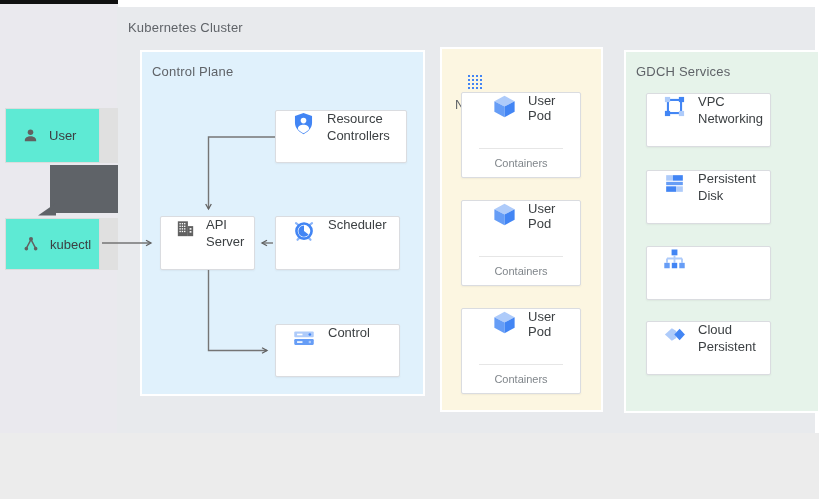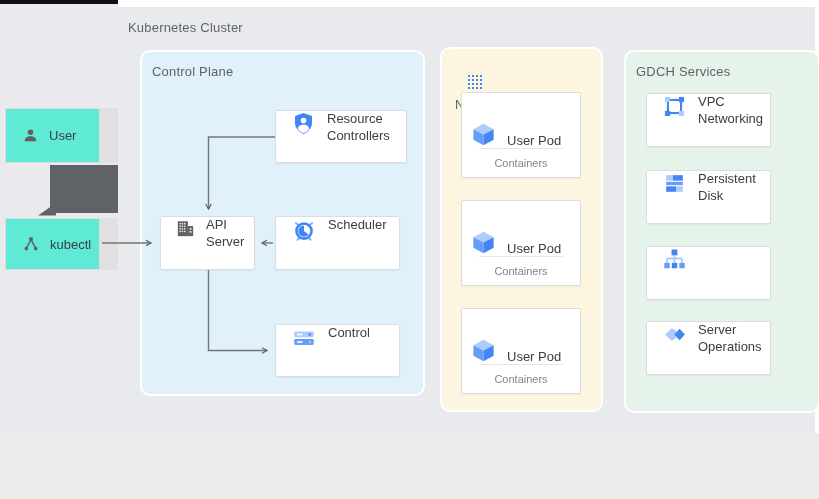--- a/index.html
+++ b/index.html
@@ -7,41 +7,41 @@
   .canvas{position:relative;width:819px;height:499px;background:#ffffff;overflow:hidden;}
 
   .black-bar{position:absolute;left:0;top:0;width:118px;height:4px;background:#101010;}
   .left-rail{position:absolute;left:0;top:4px;width:118px;height:429px;background:#eae9ee;}
   .bottom-strip{position:absolute;left:0;top:433px;width:819px;height:66px;background:#ececec;}
 
   .cluster{position:absolute;left:117px;top:7px;width:698px;height:426px;background:#e8eaed;}
   .section-label{font-size:13px;color:#5f6368;letter-spacing:.2px;}
   .cluster-label{position:absolute;left:11px;top:13px;}
 
-  .container{position:absolute;border:2px solid #ffffff;box-sizing:border-box;border-radius:10px;}
+  .container{position:absolute;border:2px solid #ffffff;box-sizing:border-box;border-radius:0;}
   .control-plane{left:140px;top:50px;width:285px;height:346px;background:#e0f1fc;}
   .nodes{left:440px;top:47px;width:163px;height:365px;background:#fcf6e1;}
   .gdch{left:624px;top:50px;width:196px;height:363px;background:#e6f3ea;}
   .container-label{position:absolute;left:10px;top:12px;}
   .nodes-head{position:absolute;left:13px;top:24px;display:flex;align-items:center;gap:8px;flex-direction:column;}
   .dot-grid{width:16px;height:16px;background-image:radial-gradient(circle,#4285f4 1.1px,rgba(66,133,244,0) 1.35px);background-size:4px 4px;background-position:1px 1px;}
 
   .card{position:absolute;background:#fff;border:1px solid #dadce0;box-sizing:border-box;border-radius:2px;
         display:flex;align-items:flex-start;padding-left:15px;gap:11px;box-shadow:0 1px 2px rgba(60,64,67,.06);}
   .card-label{font-size:13px;color:#3c4043;line-height:1.28;width:80px;}
   .icon{display:inline-flex;flex:0 0 auto;}
 
   .rail-card{position:absolute;background:#5eead4;border:1px solid #dcdcdc;box-sizing:border-box;
         display:flex;align-items:center;padding-left:16px;gap:10px;}
   .rail-label{font-size:13px;color:#3c4043;}
   .rail-shadow{position:absolute;background:#e0e0e0;}
 
   .pod-card{position:absolute;background:#fff;border:1px solid #dadce0;box-sizing:border-box;border-radius:2px;
         display:flex;flex-direction:column;box-shadow:0 1px 2px rgba(60,64,67,.06);}
-  .pod-top{height:55px;display:flex;align-items:flex-end;gap:10px;padding-left:8px;}
+  .pod-top{height:55px;display:flex;align-items:flex-start;gap:10px;padding-left:16px;margin-left:13px;}
   .pod-title{font-size:13px;color:#3c4043;}
   .pod-divider{border-top:1px solid #e6e6e6;margin:0 17px;}
   .pod-sub{flex:1;display:flex;align-items:center;justify-content:center;font-size:11px;color:#80868b;}
 
   .overlay{position:absolute;left:0;top:0;pointer-events:none;}
 </style>
 </head>
 <body>
 
 <div class="canvas">
@@ -248,21 +248,21 @@
     </span>
   </div>
 
   <div class="card" style="left:646px;top:321px;width:125px;height:54px;">
     <span class="icon">
       <svg viewBox="0 0 24 24" width="25" height="25">
         <polygon points="2.8,12 9.4,6 13.8,8.6 13.8,15.4 9.4,18" fill="#aecbfa"></polygon>
         <polygon points="11.8,12 16.9,6.4 22,12 16.9,17.6" fill="#4285f4"></polygon>
       </svg>
     </span>
-    <span class="card-label">Server Operations</span>
+    <span class="card-label">Cloud Persistent</span>
   </div>
 
   <svg class="overlay" width="819" height="499" viewBox="0 0 819 499">
     <defs>
       <marker id="arrow" markerWidth="9" markerHeight="9" refX="6.5" refY="4" orient="auto" markerUnits="userSpaceOnUse">
         <path d="M1.5,1.2 L6.5,4 L1.5,6.8" fill="none" stroke="#616161" stroke-width="1.3"></path>
       </marker>
     </defs>
     <g fill="none" stroke="#757575" stroke-width="1.4">
       <path d="M102,243 H151" marker-end="url(#arrow)"></path>

